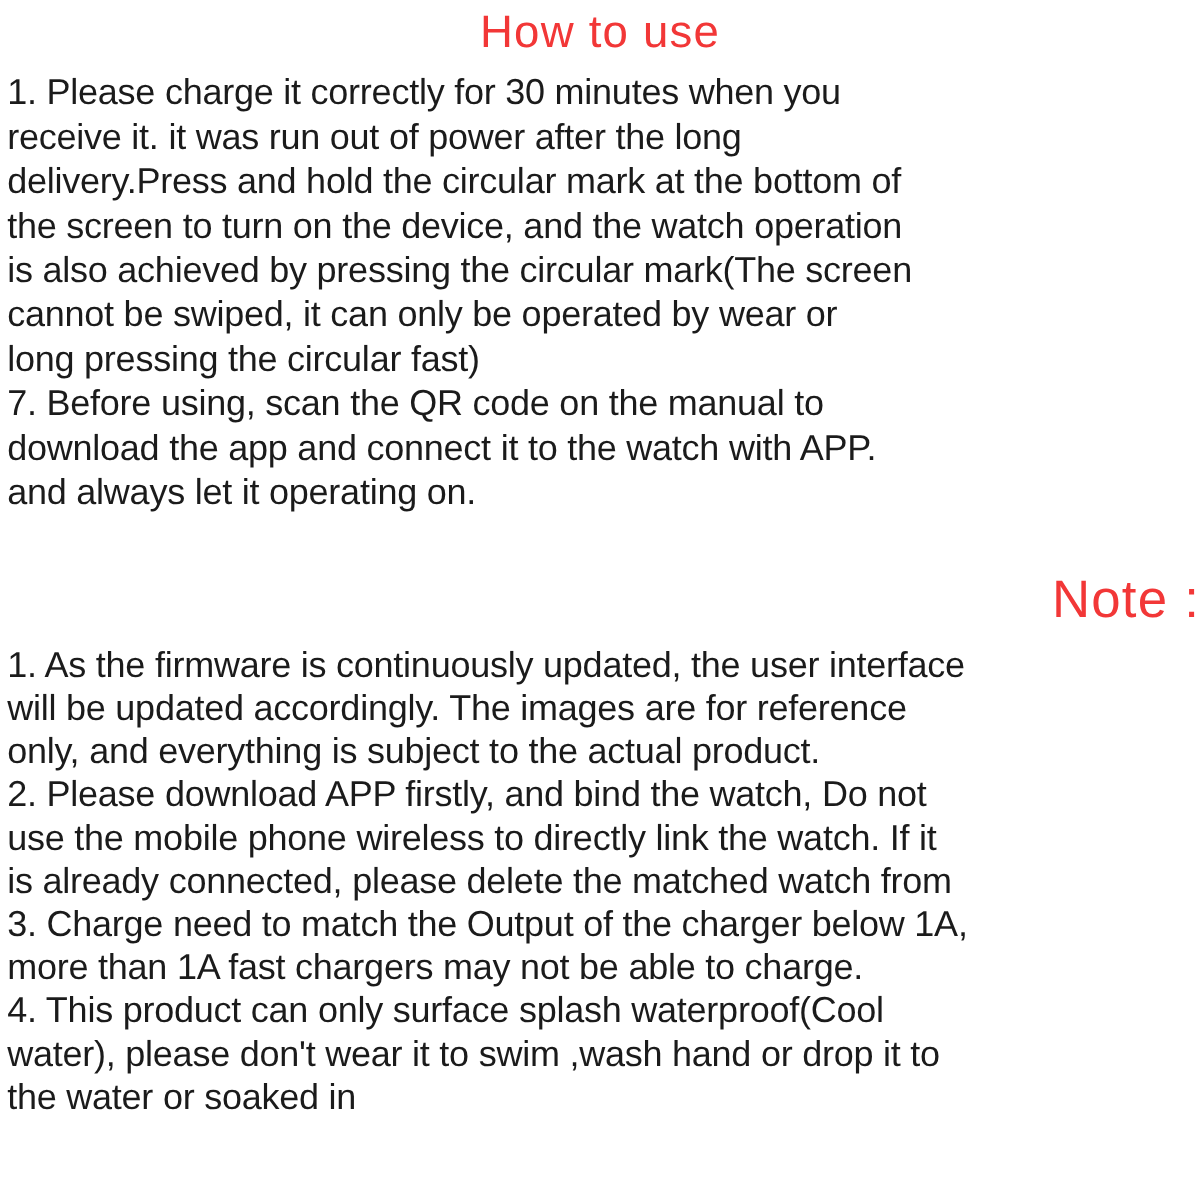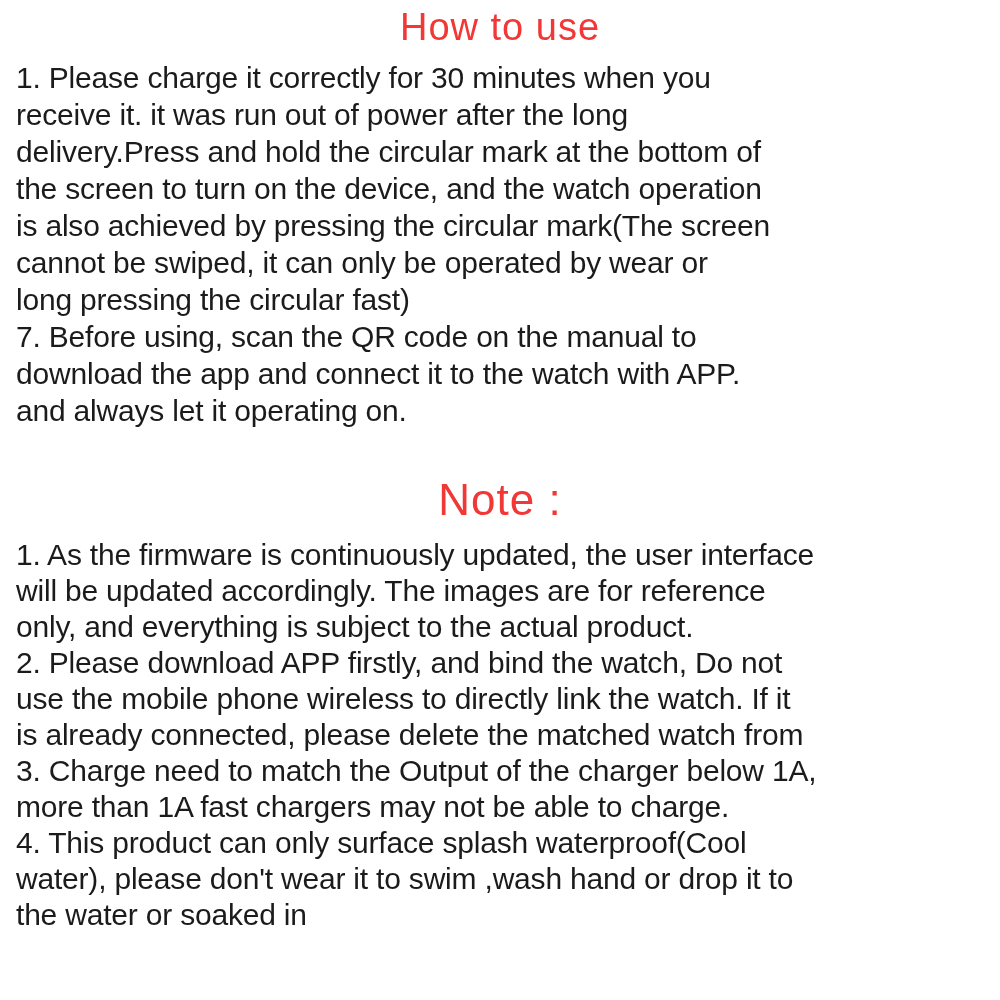--- a/index.html
+++ b/index.html
@@ -26,23 +26,24 @@
     white-space: nowrap;
   }
   .heading-howto {
     padding-top: 6px;
     margin-bottom: 10px;
   }
   .heading-note {
     margin-top: 46px;
     margin-bottom: 12px;
     font-size: 44px;
+    text-align: right;
   }
   .body-lines {
-    padding-left: 16px;
+    padding-left: 6px;
     padding-right: 2px;
     color: #1b1b1b;
   }
   .body-line {
     font-size: 30px;
     line-height: 37px;
     white-space: nowrap;
     letter-spacing: -0.2px;
   }
   .note-lines .body-line {

